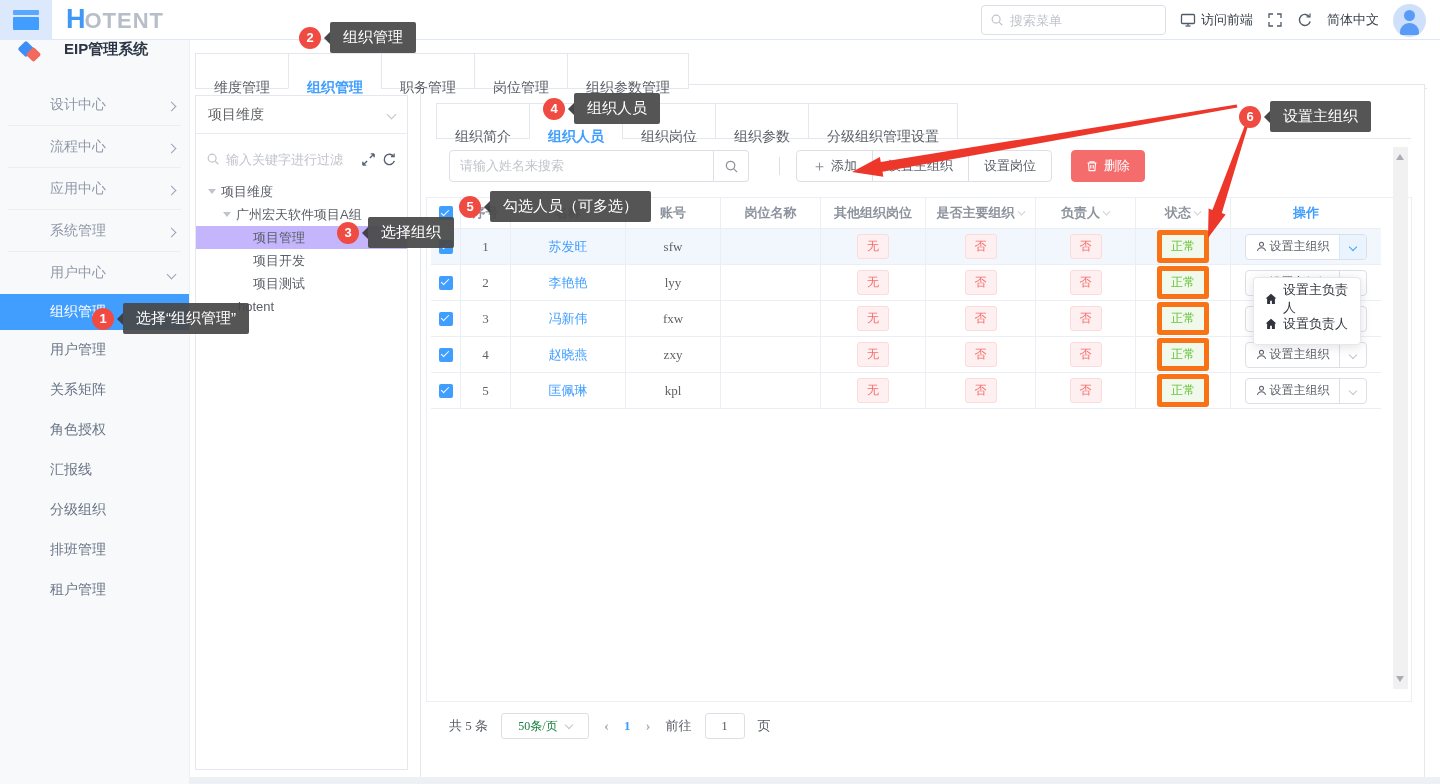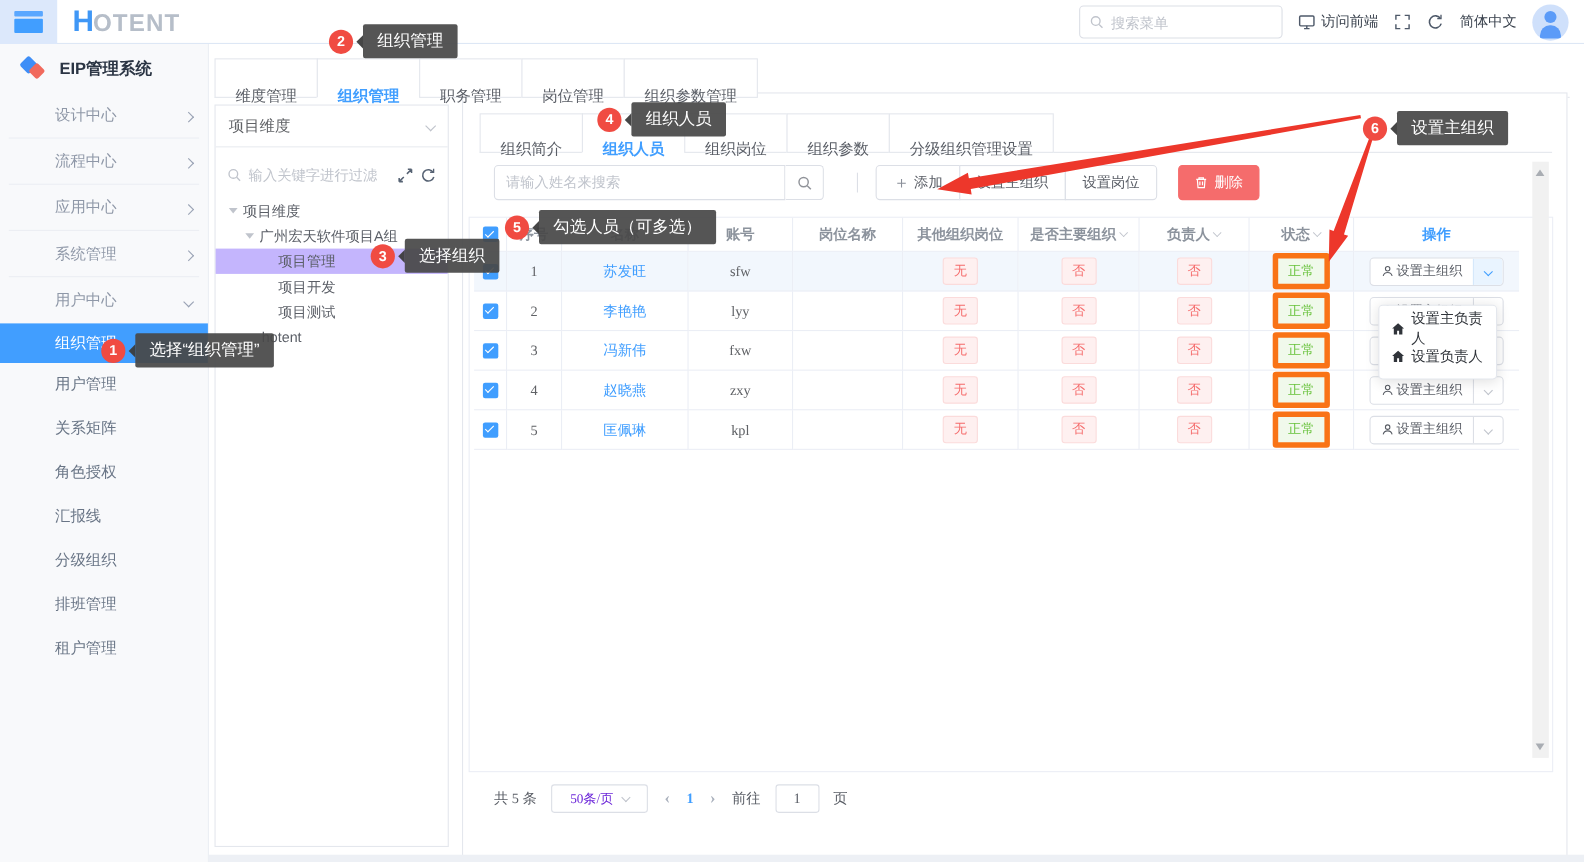--- a/index.html
+++ b/index.html
@@ -23,21 +23,21 @@
   .top-search input::placeholder { color:#c0c4cc; }
   .hicon { width:16px; height:16px; color:#4e5969; display:inline-flex; }
   .top-link { display:flex; align-items:center; gap:5px; color:#38404c; cursor:pointer; }
   .lang { color:#38404c; cursor:pointer; }
   .avatar { width:33px; height:33px; border-radius:50%; background:#cfe0fb; position:relative; overflow:hidden; cursor:pointer; }
   .avatar .head { position:absolute; left:11px; top:6px; width:11px; height:11px; border-radius:50%; background:#5b9bf8; }
   .avatar .body { position:absolute; left:7px; top:19px; width:19px; height:12px; border-radius:9px 9px 0 0; background:#5b9bf8; }
 
   
   .sidebar { position:absolute; left:0; top:40px; width:190px; height:744px; background:#f8f9fb; border-right:1px solid #eceff4; z-index:5; }
-  .side-brand { height:44px; display:flex; align-items:center; padding-left:18px; gap:10px; }
+  .side-brand { height:44px; display:flex; padding-left:18px; gap:20px; }
   .diamonds { position:relative; width:26px; height:24px; }
   .diamonds .d1 { position:absolute; left:2px; top:3px; width:12px; height:12px; background:#3e8ef7; transform:rotate(45deg); border-radius:2px; }
   .diamonds .d2 { position:absolute; left:10px; top:9px; width:11px; height:11px; background:#f16a5d; transform:rotate(45deg); border-radius:2px; }
   .brand-text { font-size:15px; font-weight:bold; color:#2b3544; }
   .side-group { height:42px; margin:0 8px; padding:0 6px 0 42px; display:flex; align-items:center;
                 color:#8f98a8; font-size:14px; border-bottom:1px solid #eceef3; cursor:pointer;justify-content:space-between; }
   .side-group.last { border-bottom:none; }
   .side-group .gchev { margin-left:auto; color:#9aa3b5; }
   .chev { display:inline-block; width:7px; height:7px; border-right:1.4px solid currentColor; border-bottom:1.4px solid currentColor; transform:rotate(45deg); }
   .chev.right { transform:rotate(-45deg); }
@@ -114,21 +114,21 @@
   .am-item .bicon { width:12px; height:12px; color:#30343a; }
 
   
   .v-scroll { position:absolute; left:972px; top:62px; width:15px; height:542px; background:#f1f1f1; z-index:6; }
   .v-scroll .up, .v-scroll .down { position:absolute; left:3px; width:0; height:0; border-left:4.5px solid transparent; border-right:4.5px solid transparent; cursor:pointer; }
   .v-scroll .up { top:7px; border-bottom:6px solid #a9adb3; }
   .v-scroll .down { bottom:7px; border-top:6px solid #a9adb3; }
 
   
   .pagination { position:absolute; left:28px; top:627px; height:28px; display:flex; align-items:center; gap:13px; color:#5a5e66; }
-  .page-size { width:88px; height:26px; border:1px solid #dcdfe6; border-radius:3px; display:flex; align-items:center; justify-content:center; gap:8px; font-size:12px; color:#6d28d9; cursor:pointer; }
+  .page-size { width:88px; height:26px; border:1px solid #dcdfe6; border-radius:3px; display:flex; align-items:center; justify-content:center; gap:8px; font-size:12px; color:#15803d; cursor:pointer; }
   .page-size .chev { width:6px; height:6px; color:#c0c4cc; margin-top:-2px; }
   .pg-arrow { color:#a9b0bc; font-size:15px; font-weight:bold; cursor:pointer; padding:0 2px; }
   .pg-cur { color:#409eff; font-weight:bold; cursor:pointer; }
   .goto-input { width:40px; height:26px; border:1px solid #dcdfe6; border-radius:3px; text-align:center; font-size:13px; color:#5a5e66; outline:none; font-family:inherit; }
 
   
   .bottom-strip { position:absolute; left:0; bottom:0; width:1440px; height:7px; background:#edf0f5; }
 
   
   .arrows { position:absolute; left:0; top:0; z-index:45; pointer-events:none; }

